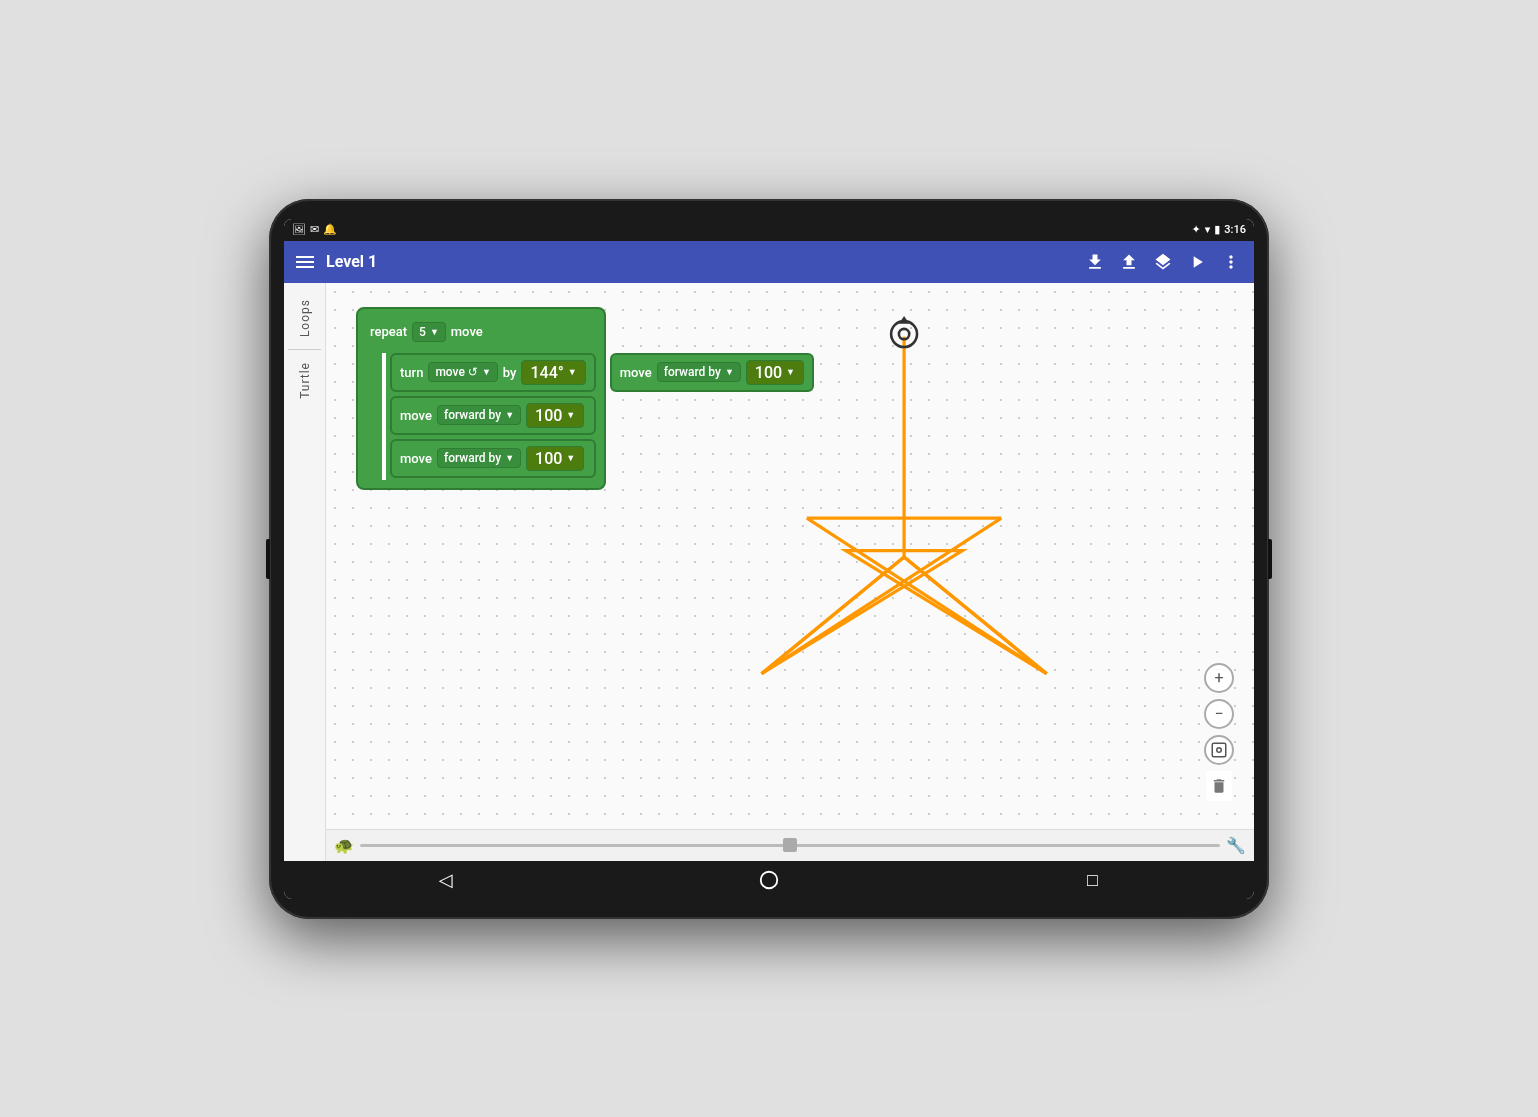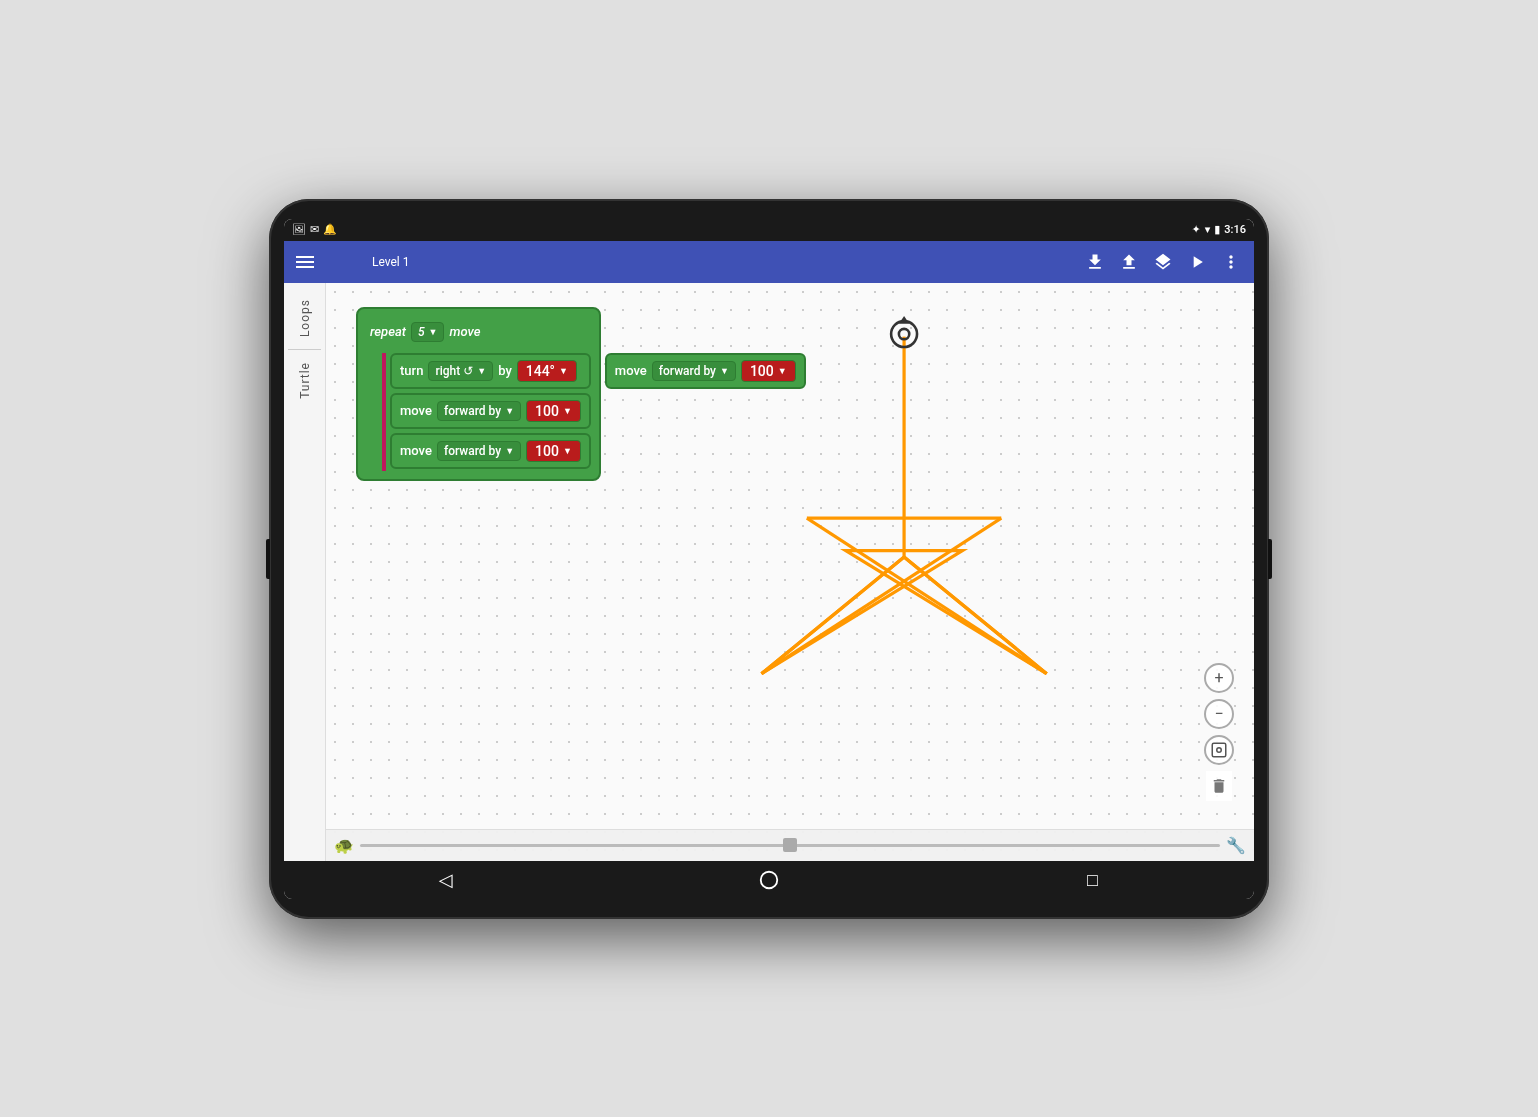--- a/index.html
+++ b/index.html
@@ -63,24 +63,23 @@
       background: #3f51b5;
       height: 42px;
       display: flex;
       align-items: center;
       padding: 0 12px;
       color: white;
       gap: 12px;
     }
 
     .app-bar-title {
-      font-size: 12px;
-      font-weight: 400;
+      font-size: 16px;
+      font-weight: 700;
       flex: 1;
-      margin-left: 46px;
     }
 
     .app-bar-icon {
       width: 22px;
       height: 22px;
       display: flex;
       align-items: center;
       justify-content: center;
       cursor: pointer;
     }
@@ -185,24 +184,24 @@
       border: 1px solid #2e7d32;
     }
 
     .block-dropdown::after {
       content: '▼';
       font-size: 9px;
       margin-left: 2px;
     }
 
     .block-value {
-      background: #b91c1c;
+      background: #4d7c0f;
       border-radius: 4px;
       padding: 2px 8px;
-      font-size: 14px;
+      font-size: 16px;
       color: white;
       display: flex;
       align-items: center;
       gap: 2px;
       border: 1px solid #2e7d32;
     }
 
     .block-value::after {
       content: '▼';
       font-size: 9px;
@@ -418,35 +417,35 @@
       </div>
 
       <div class="workspace">
 
         <div class="blocks-area">
 
           
           <div style="background:#43a047; border:2px solid #2e7d32; border-radius:8px; padding:6px 8px 8px 8px; display:inline-block; min-width:180px;">
 
             
-            <div class="block block-repeat" style="border:none; background:transparent; padding:2px 4px; margin-bottom:4px;font-style:italic;">
+            <div class="block block-repeat" style="border:none; background:transparent; padding:2px 4px; margin-bottom:4px;">
               <span class="block-label">repeat</span>
               <span class="block-dropdown">
                 <span>5</span>
               </span>
               <span class="block-label">move</span>
             </div>
 
             
-            <div style="margin-left:16px; border-left:4px solid #be185d; padding-left:4px; display:flex; flex-direction:column; gap:2px;">
+            <div style="margin-left:16px; border-left:4px solid #ffffff; padding-left:4px; display:flex; flex-direction:column; gap:2px;">
 
               <div class="block block-turn" style="display:flex; align-items:center; gap:5px; border-radius:6px; padding:5px 8px; margin-bottom:2px; background:#43a047; border:2px solid #2e7d32;">
                 <span class="block-label">turn</span>
                 <span class="block-dropdown">
-                  <span>right ↺</span>
+                  <span>move ↺</span>
                 </span>
                 <span class="block-label">by</span>
                 <span class="block-value">
                   <span>144°</span>
                 </span>
               </div>
 
               <div class="block block-move" style="display:flex; align-items:center; gap:5px; border-radius:6px; padding:5px 8px; margin-bottom:2px; background:#43a047; border:2px solid #2e7d32;">
                 <span class="block-label">move</span>
                 <span class="block-dropdown">

